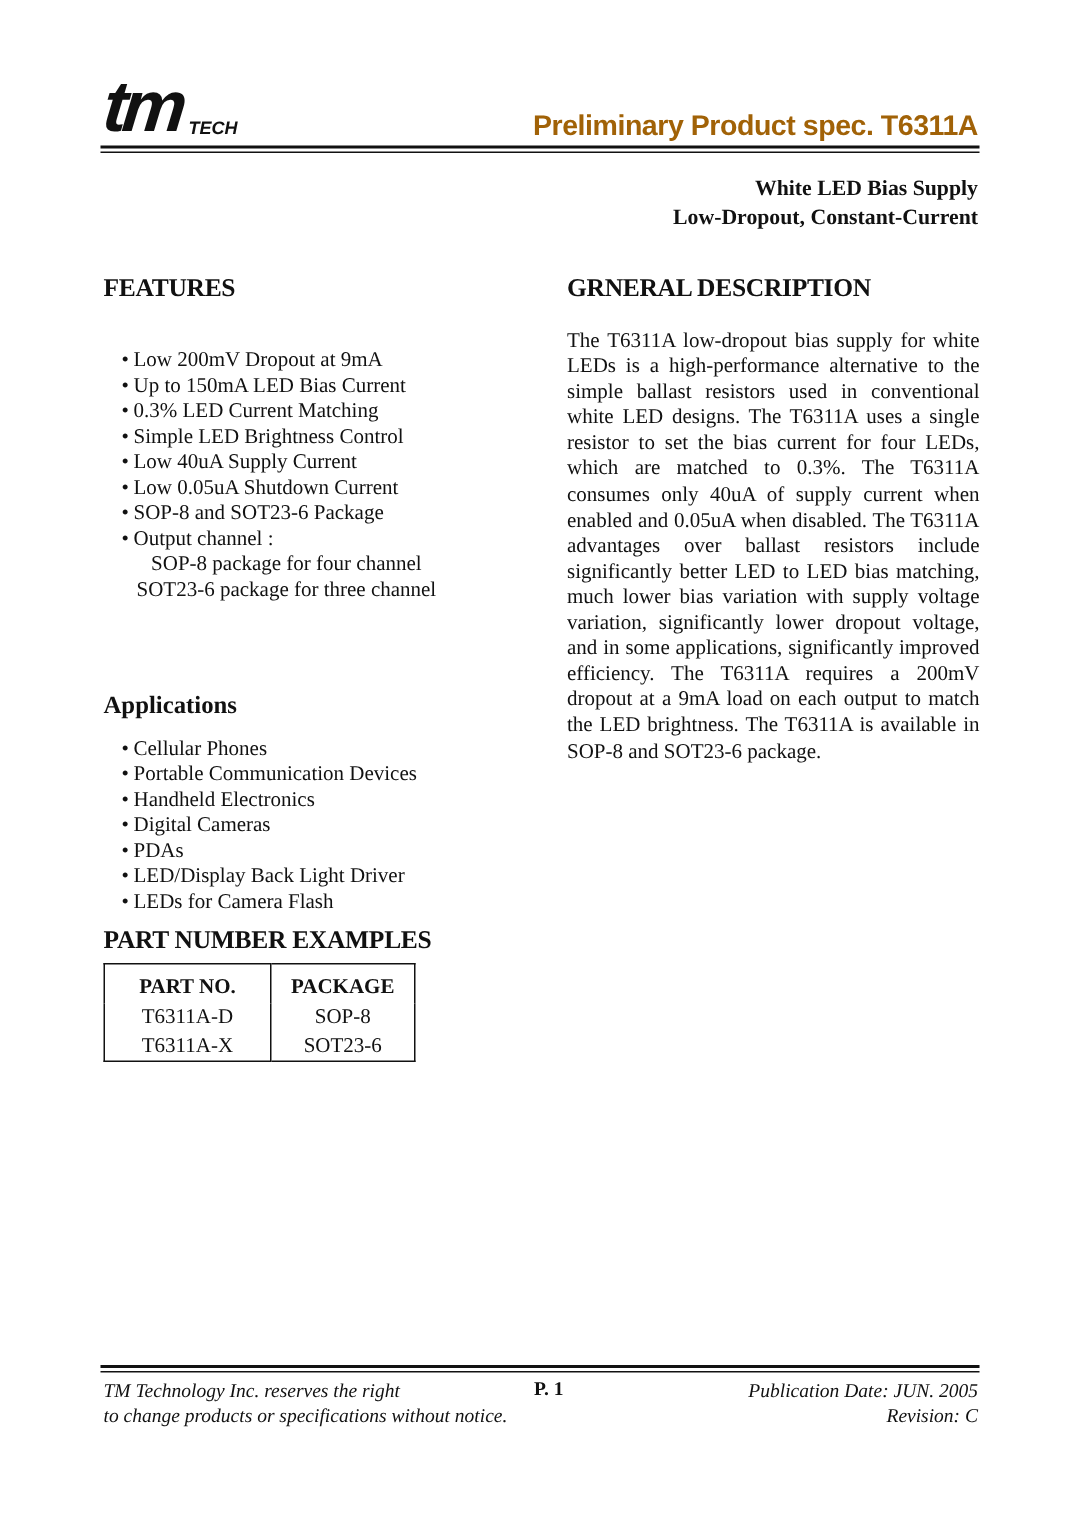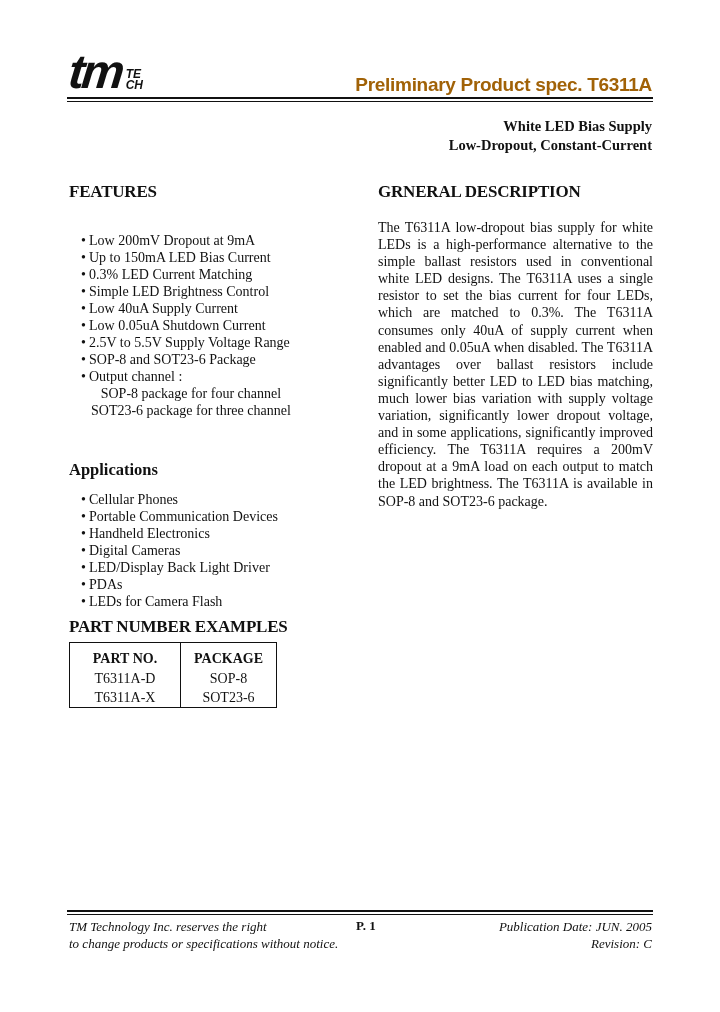--- a/index.html
+++ b/index.html
@@ -4,21 +4,21 @@
 <style>
   html, body { margin:0; padding:0; background:#fff; }
   body { width:720px; height:1012px; position:relative; overflow:hidden; color:#111;
          font-family:"Liberation Serif", "DejaVu Serif", serif; }
   .abs { position:absolute; }
 
   
   .logo { left:69px; top:46px; height:46px; display:flex; align-items:flex-end; }
   .logo-tm { font-family:"Liberation Sans", sans-serif; font-weight:bold; font-style:italic;
              font-size:48px; line-height:40px; letter-spacing:-3px; color:#111; transform:skewX(-6deg); }
-  .logo-tech { display:flex; flex-direction:column; margin-left:4px; margin-bottom:1px;
+  .logo-tech { display:flex; flex-direction:row; margin-left:4px; margin-bottom:1px;
                font-family:"Liberation Sans", sans-serif; font-style:italic; font-weight:bold;
                font-size:12px; line-height:11px; color:#111; }
   .header-title { right:68px; top:74px; font-family:"Liberation Sans", sans-serif; font-weight:bold;
                   font-size:19px; letter-spacing:-0.3px; color:#a16207; }
   .rule-double { left:67px; width:586px; height:5px; border-top:2px solid #111; border-bottom:1px solid #111; box-sizing:border-box; }
   .subtitle { right:68px; text-align:right; font-weight:bold; font-size:14.5px; line-height:19px; }
 
   
   .h-section { font-weight:bold; font-size:17px; letter-spacing:-0.2px; }
   .h-app { font-weight:bold; font-size:16.5px;text-align:center; }
@@ -63,35 +63,34 @@
 </div>
 
 <div class="abs h-section" style="left:69px; top:182px;">FEATURES</div>
 <ul class="abs list" style="left:69px; top:220px;">
   <li><span class="bullet">•</span><span>Low 200mV Dropout at 9mA</span></li>
   <li><span class="bullet">•</span><span>Up to 150mA LED Bias Current</span></li>
   <li><span class="bullet">•</span><span>0.3% LED Current Matching</span></li>
   <li><span class="bullet">•</span><span>Simple LED Brightness Control</span></li>
   <li><span class="bullet">•</span><span>Low 40uA Supply Current</span></li>
   <li><span class="bullet">•</span><span>Low 0.05uA Shutdown Current</span></li>
-  <li><span class="bullet">•</span><span>2.5V to 5.5V Supply Voltage Range</span></li>
   <li><span class="bullet">•</span><span>SOP-8 and SOT23-6 Package</span></li>
   <li><span class="bullet">•</span><span>Output channel :</span></li>
   <li class="sub">SOP-8 package for four channel</li>
   <li class="sub">SOT23-6 package for three channel</li>
 </ul>
 
 <div class="abs h-app" style="left:69px; top:460px;">Applications</div>
 <ul class="abs list" style="left:69px; top:479px;">
   <li><span class="bullet">•</span><span>Cellular Phones</span></li>
   <li><span class="bullet">•</span><span>Portable Communication Devices</span></li>
   <li><span class="bullet">•</span><span>Handheld Electronics</span></li>
   <li><span class="bullet">•</span><span>Digital Cameras</span></li>
+  <li><span class="bullet">•</span><span>PDAs</span></li>
   <li><span class="bullet">•</span><span>LED/Display Back Light Driver</span></li>
-  <li><span class="bullet">•</span><span>PDAs</span></li>
   <li><span class="bullet">•</span><span>LEDs for Camera Flash</span></li>
 </ul>
 
 <div class="abs h-section" style="left:69px; top:617px;">PART NUMBER EXAMPLES</div>
 <table class="abs parts">
   <tbody>
       <tr>
     <th class="c1">PART NO.</th>
     <th>PACKAGE</th>
   </tr>

